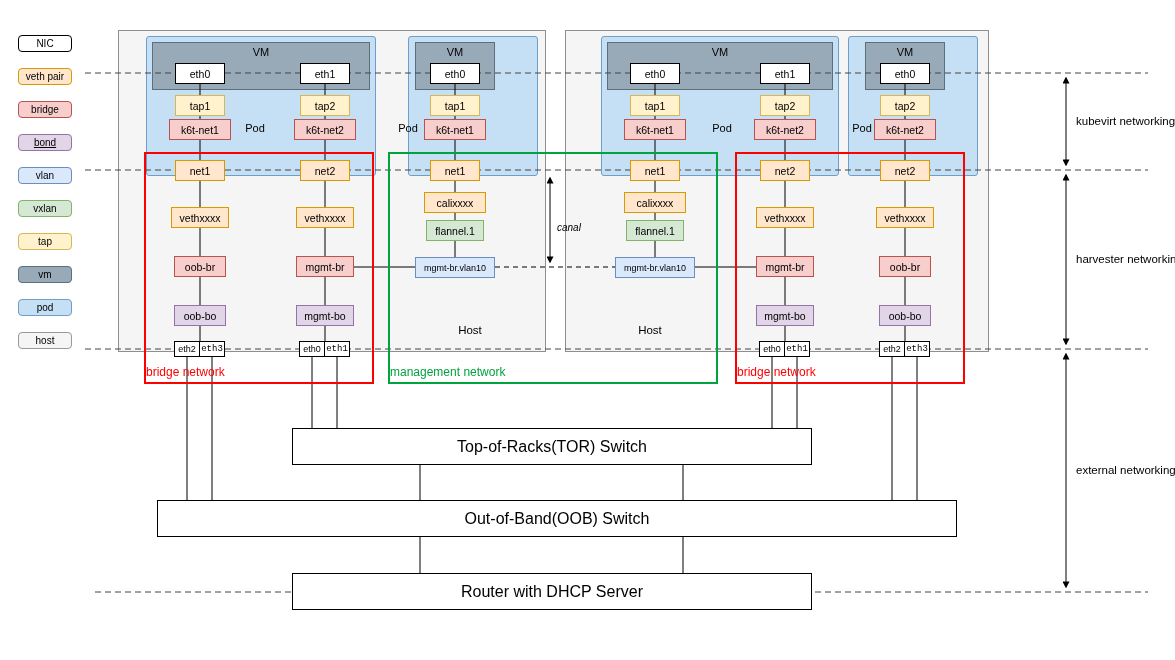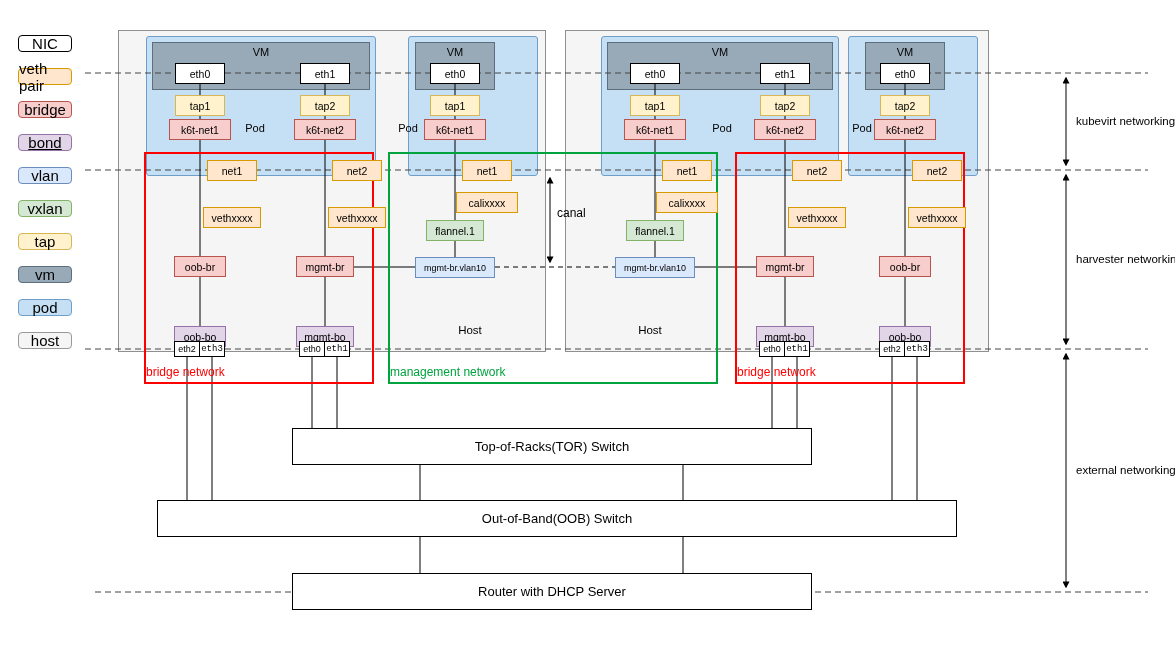--- a/index.html
+++ b/index.html
@@ -1,50 +1,50 @@
 <!DOCTYPE html>
 <html><head>
 <meta charset="utf-8">
 <style>
   html,body{margin:0;padding:0;background:#fff;}
   .canvas{position:relative;width:1175px;height:660px;background:#fff;overflow:hidden;
           font-family:"Liberation Sans", sans-serif;color:#000;}
   
   .lg{position:absolute;left:18px;width:54px;height:17px;border:1px solid #000;border-radius:4px;
-      display:flex;align-items:center;justify-content:center;font-size:15px;z-index:7;box-sizing:border-box;}
+      display:flex;align-items:center;justify-content:center;font-size:10px;z-index:7;box-sizing:border-box;}
   
   .hostbox{position:absolute;background:#f5f5f5;border:1px solid #8f8f8f;z-index:1;box-sizing:border-box;}
   .podbox{position:absolute;background:#c5e0f5;border:1px solid #6f9ec9;border-radius:3px;z-index:2;box-sizing:border-box;}
   .vmbox{position:absolute;background:#98a9b8;border:1px solid #5d6e7d;z-index:3;box-sizing:border-box;
          text-align:center;font-size:11px;padding-top:3px;}
   
   .node{position:absolute;height:21px;box-sizing:border-box;border:1px solid #000;background:#fff;
         display:flex;align-items:center;justify-content:center;font-size:10.5px;z-index:6;}
   .nicw{background:#ffffff;border-color:#000000;}
   .tap{background:#fff2cc;border-color:#d6b656;}
-  .veth{background:#ffe6cc;border-color:#d79b00;margin-left:32px;}
+  .veth{background:#ffe6cc;border-color:#d79b00;}
   .bridge{background:#f8cecc;border-color:#b85450;}
-  .bond{background:#e1d5e7;border-color:#9673a6;margin-top:21px;}
+  .bond{background:#e1d5e7;border-color:#9673a6;}
   .vlan{background:#dae8fc;border-color:#6c8ebf;font-size:9px;}
   .vxlan{background:#d5e8d4;border-color:#82b366;}
   .nicpair{position:absolute;display:flex;z-index:6;}
   .nic-sm{width:26px;height:16px;background:#fff;border:1px solid #000;box-sizing:border-box;
           display:flex;align-items:center;justify-content:center;font-size:9px;}
   .nic-sm + .nic-sm{margin-left:-1px;font-family:Liberation Mono, monospace;}
   
   .overlay{position:absolute;border:2px solid #f00;z-index:5;box-sizing:border-box;}
   .ovl-label{position:absolute;bottom:3px;left:0;right:0;text-align:left;font-size:12px;}
   
   .switchbox{position:absolute;background:#fff;border:1px solid #000;display:flex;align-items:center;
-             justify-content:center;font-size:13px;z-index:6;box-sizing:border-box;}
+             justify-content:center;font-size:16px;z-index:6;box-sizing:border-box;}
   
   .pod-label{position:absolute;font-size:11px;z-index:7;width:40px;text-align:center;}
   .host-label{position:absolute;font-size:11.5px;z-index:7;width:60px;text-align:center;}
   .side-label{position:absolute;left:1076px;font-size:11.5px;white-space:nowrap;z-index:7;transform:translateY(-50%);}
-  .canal-label{position:absolute;left:557px;top:213px;font-size:12px;z-index:7;transform:translateY(-50%);}
+  .canal-label{position:absolute;left:557px;top:227px;font-size:10px;z-index:7;transform:translateY(-50%);font-style:italic;}
   svg{position:absolute;left:0;top:0;z-index:4;}
 </style>
 </head>
 <body>
 
 <div class="canvas">
 
   <div class="lg" style="top: 35px; background-color: rgb(255, 255, 255); border-color: rgb(0, 0, 0);">NIC</div>
   <div class="lg" style="top: 68px; background-color: rgb(255, 230, 204); border-color: rgb(215, 155, 0);">veth pair</div>
   <div class="lg" style="top: 101px; background-color: rgb(248, 206, 204); border-color: rgb(184, 84, 80);">bridge</div>

